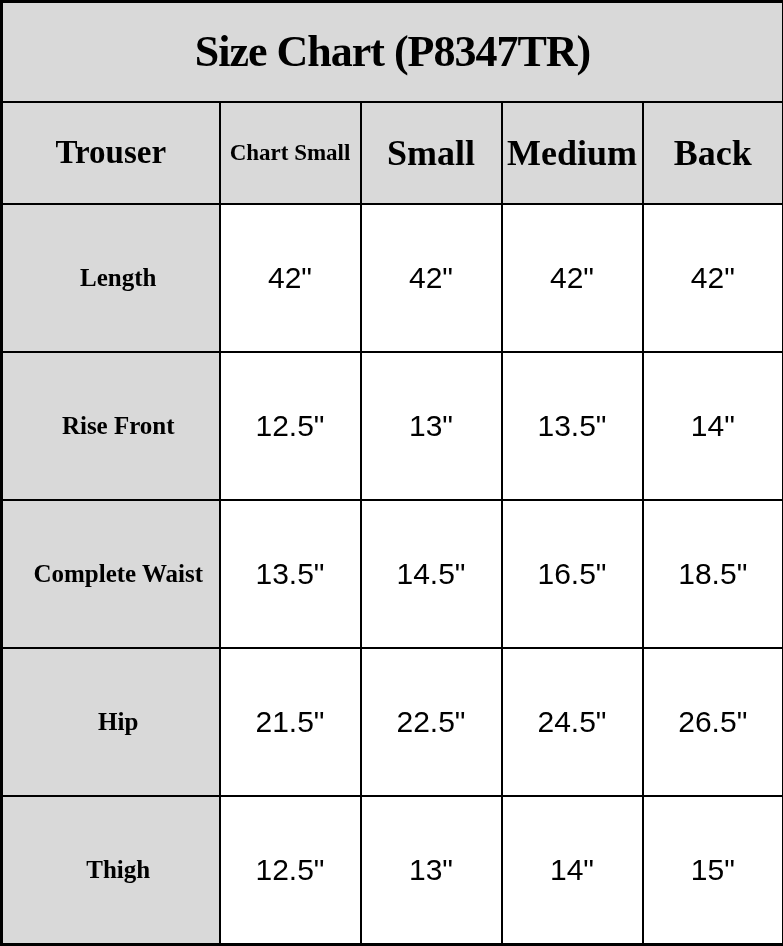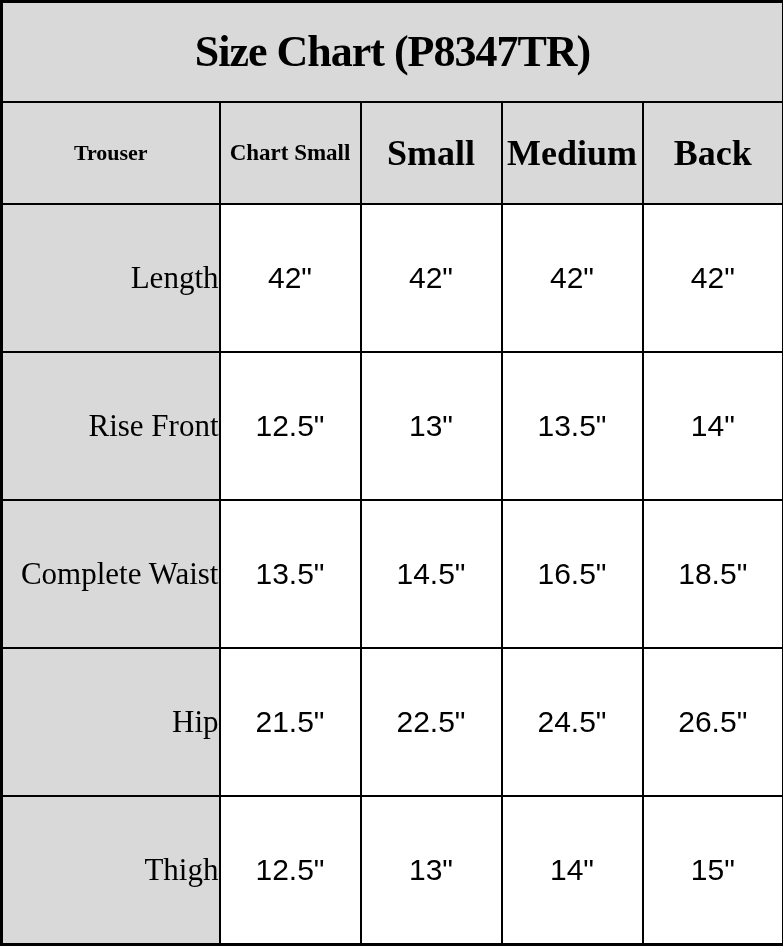--- a/index.html
+++ b/index.html
@@ -42,31 +42,31 @@
     font-family: "Liberation Serif", serif;
   }
   tr.head-row th {
     height: 102px;
     background: var(--header-bg, #d9d9d9);
     text-align: center;
     vertical-align: middle;
     font-weight: bold;
     font-family: "Liberation Serif", serif;
   }
-  tr.head-row th.corner { font-size: 22px; }
+  tr.head-row th.corner { font-size: 33px; }
   tr.head-row th.size-head { font-size: 36px; }
   tr.head-row th.size-head.shrink { font-size: 23px; }
 
   tbody tr { height: 105px; }
   tbody th.row-label {
     background: var(--header-bg, #d9d9d9);
-    text-align: right;
+    text-align: center;
     vertical-align: middle;
-    font-weight: normal;
-    font-size: 31px;
+    font-weight: bold;
+    font-size: 25px;
     padding-left: 15px;
     font-family: "Liberation Serif", serif;
   }
   tbody td.value-cell {
     background: var(--cell-bg, #ffffff);
     text-align: center;
     vertical-align: middle;
     font-size: 30px;
     font-family: "Liberation Sans", sans-serif;
   }

